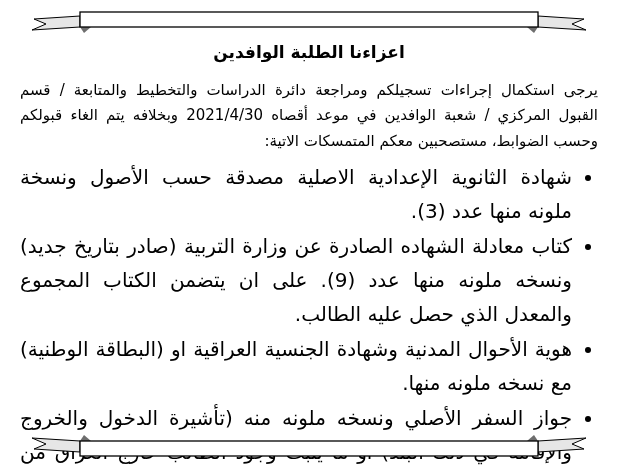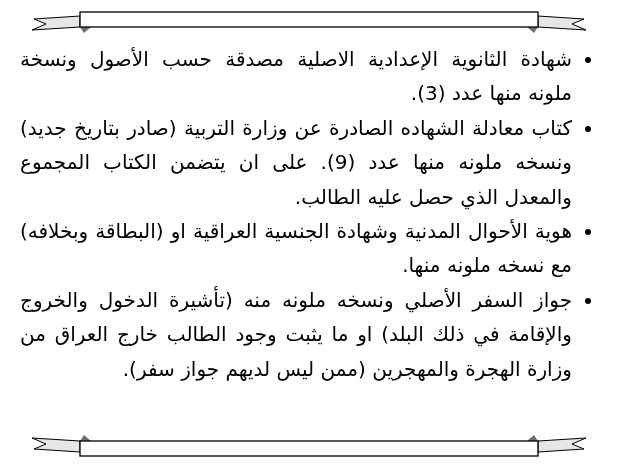--- a/index.html
+++ b/index.html
@@ -53,26 +53,28 @@
 
   <svg class="ribbon ribbon-top" viewBox="0 0 618 34" xmlns="http://www.w3.org/2000/svg" aria-hidden="true">
     <polygon points="80,13 34,16 46,21 32,27 80,24" fill="#e6e6e6" stroke="#000000" stroke-width="1"></polygon>
     <polygon points="538,13 584,16 572,21 586,27 538,24" fill="#e6e6e6" stroke="#000000" stroke-width="1"></polygon>
     <polygon points="80,24 91,24 84,30" fill="#6e6e6e"></polygon>
     <polygon points="538,24 527,24 534,30" fill="#6e6e6e"></polygon>
     <rect x="80" y="9" width="458" height="15" fill="#ffffff" stroke="#000000" stroke-width="1.3"></rect>
   </svg>
 
   <div class="content">
+    <h1 class="title">اعزاءنا الطلبة الوافدين</h1>
 
+    <p class="intro">يرجى استكمال إجراءات تسجيلكم ومراجعة دائرة الدراسات والتخطيط والمتابعة / قسم القبول المركزي / شعبة الوافدين في موعد أقصاه 2021/4/30 وبخلافه يتم الغاء قبولكم وحسب الضوابط، مستصحبين معكم المتمسكات الاتية:</p>
 
     <ul class="requirements">
       <li>شهادة الثانوية الإعدادية الاصلية مصدقة حسب الأصول ونسخة ملونه منها عدد (3).</li>
       <li>كتاب معادلة الشهاده الصادرة عن وزارة التربية (صادر بتاريخ جديد) ونسخه ملونه منها عدد (9). على ان يتضمن الكتاب المجموع والمعدل الذي حصل عليه الطالب.</li>
-      <li>هوية الأحوال المدنية وشهادة الجنسية العراقية او (البطاقة وبخلافه) مع نسخه ملونه منها.</li>
+      <li>هوية الأحوال المدنية وشهادة الجنسية العراقية او (البطاقة الوطنية) مع نسخه ملونه منها.</li>
       <li>جواز السفر الأصلي ونسخه ملونه منه (تأشيرة الدخول والخروج والإقامة في ذلك البلد) او ما يثبت وجود الطالب خارج العراق من وزارة الهجرة والمهجرين (ممن ليس لديهم جواز سفر).</li>
     </ul>
   </div>
 
   <svg class="ribbon ribbon-bottom" viewBox="0 0 618 34" xmlns="http://www.w3.org/2000/svg" aria-hidden="true">
     <polygon points="80,13 34,16 46,21 32,27 80,24" fill="#e6e6e6" stroke="#000000" stroke-width="1"></polygon>
     <polygon points="538,13 584,16 572,21 586,27 538,24" fill="#e6e6e6" stroke="#000000" stroke-width="1"></polygon>
     <polygon points="80,24 91,24 84,30" fill="#6e6e6e"></polygon>
     <polygon points="538,24 527,24 534,30" fill="#6e6e6e"></polygon>
     <rect x="80" y="9" width="458" height="15" fill="#ffffff" stroke="#000000" stroke-width="1.3"></rect>

